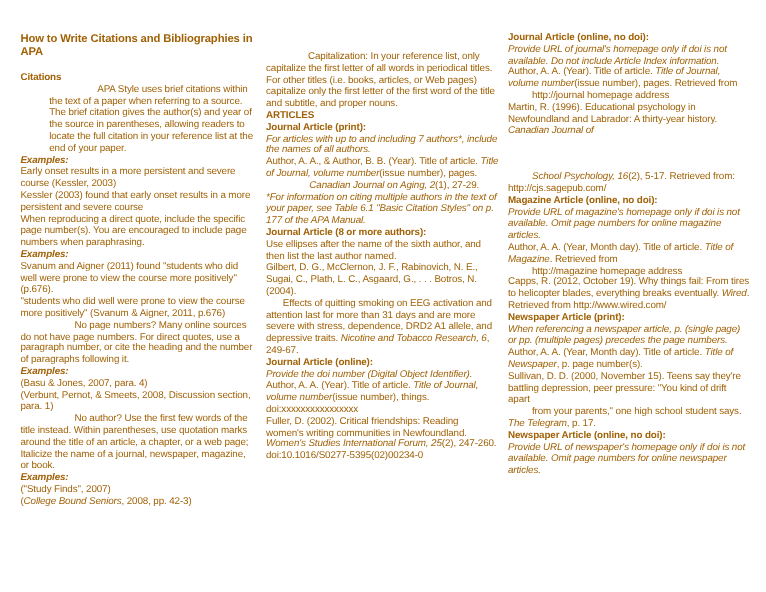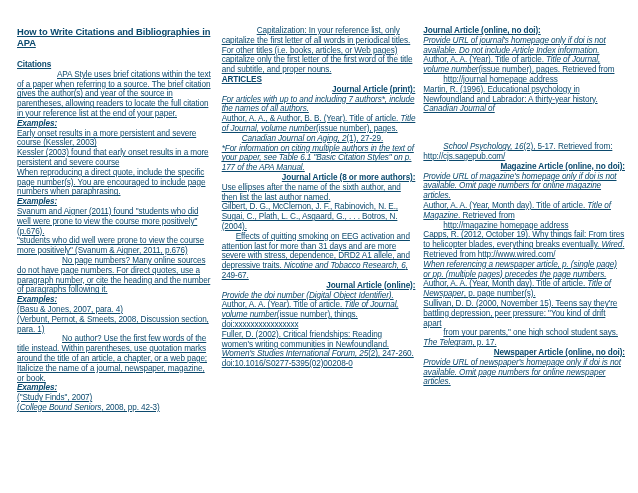--- a/index.html
+++ b/index.html
@@ -24,78 +24,79 @@
     font-size: 8.2px;
     line-height: 9.8px;
     letter-spacing: -0.1px;
   }
   .col1 { width: 197px; }
   .col2 { width: 194px; }
   .col3 { width: 202px; }
   .col p { margin: 0; }
   .b { font-weight: bold; }
   .i { font-style: italic; }
-  .center { text-align: right; }
+  .center { text-align: left; }
   .blank { height: 12px; }
   p[data-name="document-title"] { font-size: 9.4px; line-height: 11px; }
 </style>
 </head>
 <body>
 
-<div class="page" data-name="document-page" style="background: rgb(255, 255, 255); color: #0c4a6e; text-decoration: underline;">
+<div class="page" data-name="document-page" style="background: rgb(255, 255, 255); color: #a16207;">
   <div class="col col1" data-name="column-1">
       <p data-name="document-title"><span data-name="text-run" class="b">How to Write Citations and Bibliographies in APA</span></p>
       <p data-name="spacer" class="blank"></p>
       <p data-name="section-heading"><span data-name="text-run" class="b">Citations</span></p>
-      <p data-name="paragraph" style="text-indent: 40px;"><span data-name="text-run">APA Style uses brief citations within the text of a paper when referring to a source. The brief citation gives the author(s) and year of the source in parentheses, allowing readers to locate the full citation in your reference list at the end of your paper.</span></p>
+      <p data-name="paragraph" style="text-indent: 40px; margin-left: 24px;"><span data-name="text-run">APA Style uses brief citations within the text of a paper when referring to a source. The brief citation gives the author(s) and year of the source in parentheses, allowing readers to locate the full citation in your reference list at the end of your paper.</span></p>
       <p data-name="examples-label"><span data-name="text-run" class="b i">Examples:</span></p>
       <p data-name="citation-example"><span data-name="text-run">Early onset results in a more persistent and severe course (Kessler, 2003)</span></p>
       <p data-name="citation-example"><span data-name="text-run">Kessler (2003) found that early onset results in a more persistent and severe course</span></p>
       <p data-name="paragraph"><span data-name="text-run">When reproducing a direct quote, include the specific page number(s). You are encouraged to include page numbers when paraphrasing.</span></p>
       <p data-name="examples-label"><span data-name="text-run" class="b i">Examples:</span></p>
       <p data-name="citation-example"><span data-name="text-run">Svanum and Aigner (2011) found "students who did well were prone to view the course more positively" (p.676).</span></p>
       <p data-name="citation-example"><span data-name="text-run">"students who did well were prone to view the course more positively" (Svanum &amp; Aigner, 2011, p.676)</span></p>
       <p data-name="paragraph" style="text-indent: 45px;"><span data-name="text-run">No page numbers? Many online sources do not have page numbers. For direct quotes, use a paragraph number, or cite the heading and the number of paragraphs following it.</span></p>
       <p data-name="examples-label"><span data-name="text-run" class="b i">Examples:</span></p>
       <p data-name="citation-example"><span data-name="text-run">(Basu &amp; Jones, 2007, para. 4)</span></p>
       <p data-name="citation-example"><span data-name="text-run">(Verbunt, Pernot, &amp; Smeets, 2008, Discussion section, para. 1)</span></p>
       <p data-name="paragraph" style="text-indent: 45px;"><span data-name="text-run">No author? Use the first few words of the title instead. Within parentheses, use quotation marks around the title of an article, a chapter, or a web page; Italicize the name of a journal, newspaper, magazine, or book.</span></p>
       <p data-name="examples-label"><span data-name="text-run" class="b i">Examples:</span></p>
       <p data-name="citation-example"><span data-name="text-run">("Study Finds", 2007)</span></p>
       <p data-name="citation-example"><span data-name="text-run">(</span><span data-name="text-run" class="i">College Bound Seniors</span><span data-name="text-run">, 2008, pp. 42-3)</span></p>
     </div>
   <div class="col col2" data-name="column-2">
-      <p data-name="paragraph" style="text-indent: 35px;"><span data-name="text-run">Capitalization: In your reference list, only capitalize the first letter of all words in periodical titles. For other titles (i.e. books, articles, or Web pages) capitalize only the first letter of the first word of the title and subtitle, and proper nouns.</span></p>
+      <p data-name="paragraph" style="text-indent: 35px; margin-top: 16px;"><span data-name="text-run">Capitalization: In your reference list, only capitalize the first letter of all words in periodical titles. For other titles (i.e. books, articles, or Web pages) capitalize only the first letter of the first word of the title and subtitle, and proper nouns.</span></p>
       <p data-name="section-heading"><span data-name="text-run" class="b">ARTICLES</span></p>
       <p data-name="subsection-heading" class="center"><span data-name="text-run" class="b">Journal Article (print):</span></p>
       <p data-name="instruction"><span data-name="text-run" class="i">For articles with up to and including 7 authors*, include the names of all authors.</span></p>
       <p data-name="citation-template"><span data-name="text-run">Author, A. A., &amp; Author, B. B. (Year). Title of article. </span><span data-name="text-run" class="i">Title of Journal, volume number</span><span data-name="text-run">(issue number), pages.</span></p>
-      <p data-name="citation-example" style="text-indent: 20px;"><span data-name="text-run" class="i">Canadian Journal on Aging, 2</span><span data-name="text-run">(1), 27-29.</span></p>
+      <p data-name="citation-example" style="text-indent: 20px; text-align: center;"><span data-name="text-run" class="i">Canadian Journal on Aging, 2</span><span data-name="text-run">(1), 27-29.</span></p>
       <p data-name="footnote"><span data-name="text-run" class="i">*For information on citing multiple authors in the text of your paper, see Table 6.1 "Basic Citation Styles" on p. 177 of the APA Manual.</span></p>
       <p data-name="subsection-heading" class="center"><span data-name="text-run" class="b">Journal Article (8 or more authors):</span></p>
       <p data-name="instruction"><span data-name="text-run">Use ellipses after the name of the sixth author, and then list the last author named.</span></p>
       <p data-name="citation-example"><span data-name="text-run">Gilbert, D. G., McClernon, J. F., Rabinovich, N. E., Sugai, C., Plath, L. C., Asgaard, G., . . . Botros, N. (2004).</span></p>
       <p data-name="citation-example" style="text-indent: 14px;"><span data-name="text-run">Effects of quitting smoking on EEG activation and attention last for more than 31 days and are more severe with stress, dependence, DRD2 A1 allele, and depressive traits. </span><span data-name="text-run" class="i">Nicotine and Tobacco Research, 6</span><span data-name="text-run">, 249-67.</span></p>
       <p data-name="subsection-heading" class="center"><span data-name="text-run" class="b">Journal Article (online):</span></p>
       <p data-name="instruction"><span data-name="text-run" class="i">Provide the doi number (Digital Object Identifier).</span></p>
       <p data-name="citation-template"><span data-name="text-run">Author, A. A. (Year). Title of article. </span><span data-name="text-run" class="i">Title of Journal, volume number</span><span data-name="text-run">(issue number), things. doi:xxxxxxxxxxxxxxxx</span></p>
-      <p data-name="citation-example"><span data-name="text-run">Fuller, D. (2002). Critical friendships: Reading women's writing communities in Newfoundland. </span><span data-name="text-run" class="i">Women's Studies International Forum, 25</span><span data-name="text-run">(2), 247-260. doi:10.1016/S0277-5395(02)00208-0</span></p>
+      <p data-name="citation-example"><span data-name="text-run">Fuller, D. (2002). Critical friendships: Reading women's writing communities in Newfoundland. </span><span data-name="text-run" class="i">Women's Studies International Forum, 25</span><span data-name="text-run">(2), 247-260. doi:10.1016/S0277-5395(02)00234-0</span></p>
     </div>
   <div class="col col3" data-name="column-3">
       <p data-name="subsection-heading"><span data-name="text-run" class="b">Journal Article (online, no doi):</span></p>
       <p data-name="instruction"><span data-name="text-run" class="i">Provide URL of journal's homepage only if doi is not available. Do not include Article Index information.</span></p>
       <p data-name="citation-template"><span data-name="text-run">Author, A. A. (Year). Title of article. </span><span data-name="text-run" class="i">Title of Journal, volume number</span><span data-name="text-run">(issue number), pages. Retrieved from</span></p>
       <p data-name="citation-template" style="text-indent: 20px;"><span data-name="text-run">http://journal homepage address</span></p>
       <p data-name="citation-example"><span data-name="text-run">Martin, R. (1996). Educational psychology in Newfoundland and Labrador: A thirty-year history. </span><span data-name="text-run" class="i">Canadian Journal of</span></p>
       <p data-name="citation-example" style="text-indent: 20px; margin-top: 28px;"><span data-name="text-run" class="i">School Psychology, 16</span><span data-name="text-run">(2), 5-17. Retrieved from: http://cjs.sagepub.com/</span></p>
       <p data-name="subsection-heading" class="center"><span data-name="text-run" class="b">Magazine Article (online, no doi):</span></p>
       <p data-name="instruction"><span data-name="text-run" class="i">Provide URL of magazine's homepage only if doi is not available. Omit page numbers for online magazine articles.</span></p>
       <p data-name="citation-template"><span data-name="text-run">Author, A. A. (Year, Month day). Title of article. </span><span data-name="text-run" class="i">Title of Magazine</span><span data-name="text-run">. Retrieved from</span></p>
       <p data-name="citation-template" style="text-indent: 20px;"><span data-name="text-run">http://magazine homepage address</span></p>
       <p data-name="citation-example"><span data-name="text-run">Capps, R. (2012, October 19). Why things fail: From tires to helicopter blades, everything breaks eventually. </span><span data-name="text-run" class="i">Wired</span><span data-name="text-run">. Retrieved from http://www.wired.com/</span></p>
+      <p data-name="subsection-heading" class="center"><span data-name="text-run" class="b">Newspaper Article (print):</span></p>
       <p data-name="instruction"><span data-name="text-run" class="i">When referencing a newspaper article, p. (single page) or pp. (multiple pages) precedes the page numbers.</span></p>
       <p data-name="citation-template"><span data-name="text-run">Author, A. A. (Year, Month day). Title of article. </span><span data-name="text-run" class="i">Title of Newspaper</span><span data-name="text-run">, p. page number(s).</span></p>
       <p data-name="citation-example"><span data-name="text-run">Sullivan, D. D. (2000, November 15). Teens say they're battling depression, peer pressure: "You kind of drift apart</span></p>
       <p data-name="citation-example" style="text-indent: 20px;"><span data-name="text-run">from your parents," one high school student says. </span><span data-name="text-run" class="i">The Telegram</span><span data-name="text-run">, p. 17.</span></p>
       <p data-name="subsection-heading" class="center"><span data-name="text-run" class="b">Newspaper Article (online, no doi):</span></p>
       <p data-name="instruction"><span data-name="text-run" class="i">Provide URL of newspaper's homepage only if doi is not available. Omit page numbers for online newspaper articles.</span></p>
     </div>
 </div>
 
 </body></html>

